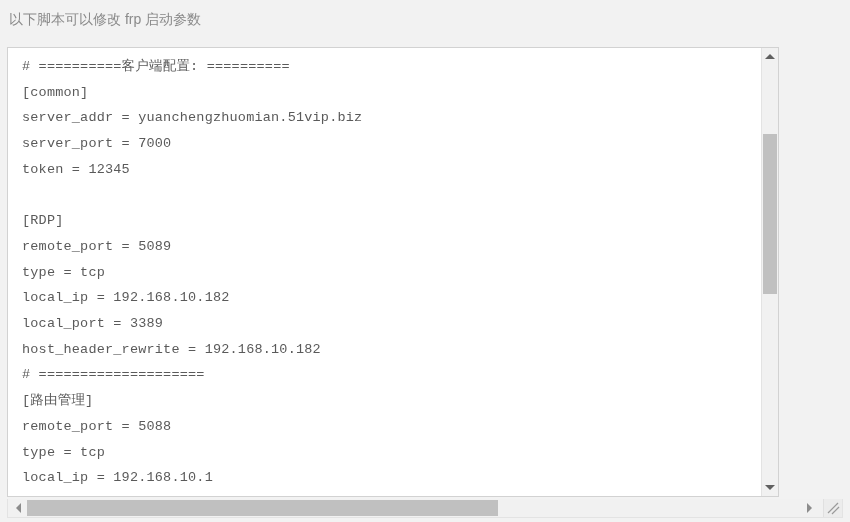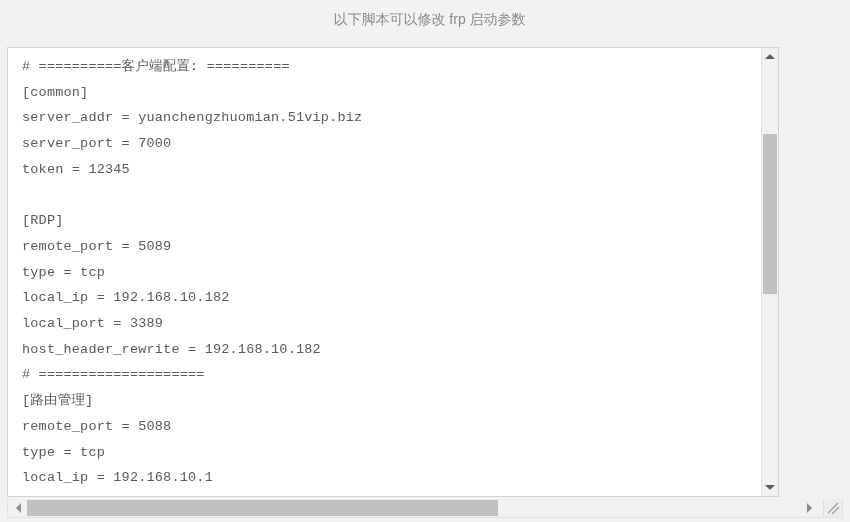--- a/index.html
+++ b/index.html
@@ -37,21 +37,20 @@
     font-size: 14px;
     line-height: 16px;
     letter-spacing: .1px;
   }
   .subtitle {
     color: #8a8a8a;
     font-size: 14px;
     line-height: 18px;
     margin-top: 4px;
     padding-left: 1px;
-    text-align: center;
   }
 
   
   .editor-wrap {
     position: absolute;
     left: 7px;
     top: 47px;
     width: 772px;
     height: 450px;
     background: #ffffff;

